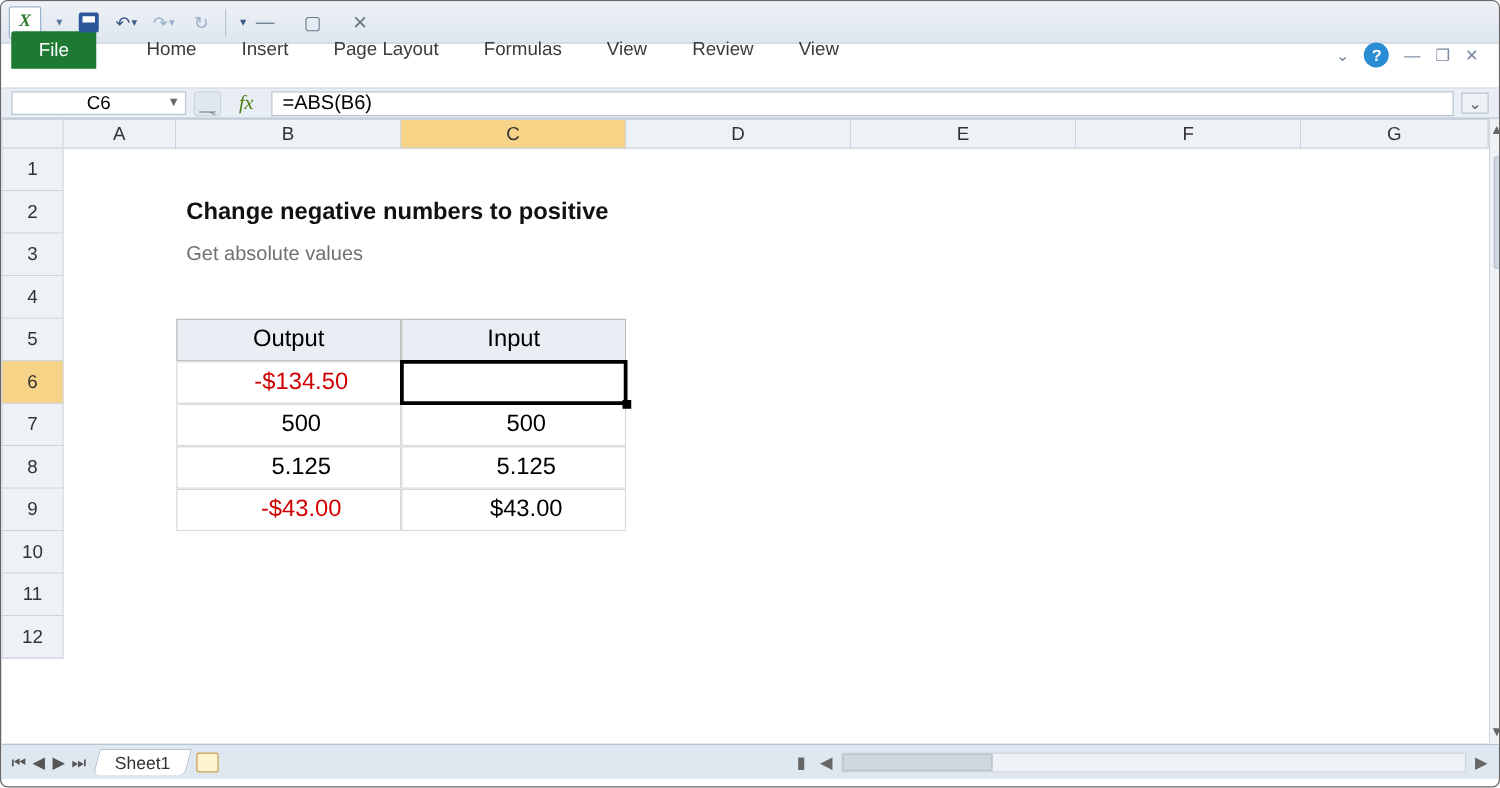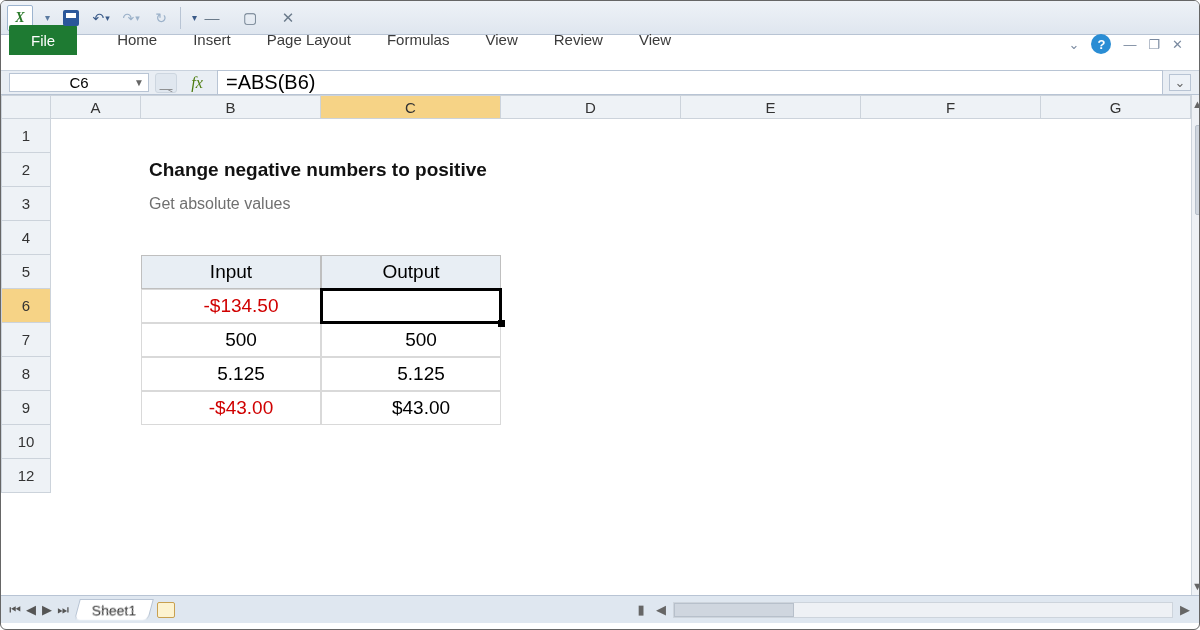--- a/index.html
+++ b/index.html
@@ -45,21 +45,21 @@
   .ribbon-right { margin-left:auto; display:flex; align-items:center; gap:12px; padding-right:8px;}
   .help-c { width:20px;height:20px;border-radius:50%;background:#2a8dd4;color:#fff;font-weight:bold;font-size:13px;display:flex;align-items:center;justify-content:center;}
   .fx-bar {
     height:24px; display:flex; align-items:center; border-bottom:1px solid #b8c4d4; background:#e9eef4;
     padding:4px 8px; gap:6px;
   }
   .namebox { width:140px; background:#fff; border:1px solid #b8c4d4; display:flex; align-items:center; justify-content:center; font-size:15px; position:relative;}
   .namebox-dd { position:absolute; right:4px; color:#666; font-size:10px;}
   .fx-sep { width:22px; background:#e0e7ef; border:1px solid #cdd6e0; border-radius:3px; display:flex;align-items:center;justify-content:center;color:#777;}
   .fx-label { width:28px; display:flex; align-items:center; justify-content:center; font-style:italic; font-family:"Times New Roman",serif; font-size:16px; color:#4d7c0f;}
-  .formula-input { flex:1; background:#fff; border:1px solid #b8c4d4; padding:0 8px; font-size:20px; display:flex; align-items:center;}
+  .formula-input { flex:1; background:#fff; border:1px solid #b8c4d4; padding:0 8px; font-size:16px; display:flex; align-items:center;}
   .fx-expand { width:22px; border:1px solid #b8c4d4; background:#eef2f7; display:flex;align-items:center;justify-content:center; color:#666;}
   .grid-area { position:relative; height: calc(630px - 34px - 36px - 32px - 28px); display:flex;}
   .sheet { position:relative; }
   .col-headers { display:flex; height:24px; position:sticky; top:0;}
   .corner { width:50px; height:24px; background:#eef2f6; border:1px solid #ccd3db;}
   .ch { height:24px; background:#eef2f6; border:1px solid #ccd3db; border-left:none; display:flex;align-items:center;justify-content:center; color:#333; font-size:15px;}
   .row { display:flex; height:34px;}
   .rh { width:50px; background:#eef2f6; border:1px solid #ccd3db; border-top:none; display:flex;align-items:center;justify-content:center; font-size:15px; color:#333;}
   .cell { border-right:1px solid #d8dde3; border-bottom:1px solid #d8dde3; height:34px; display:flex; align-items:center; padding:0 8px; font-size:18px; background:#fff;}
   .colA{width:90px;} .colB{width:180px;} .colC{width:180px;} .colD{width:180px;} .colE{width:180px;} .colF{width:180px;} .colG{width:150px;}
@@ -196,22 +196,22 @@
         <div class="cell colB"></div>
         <div class="cell colC"></div>
         <div class="cell colD"></div>
         <div class="cell colE"></div>
         <div class="cell colF"></div>
         <div class="cell colG"></div>
       </div>
     <div class="row nolines">
         <div class="rh">5</div>
         <div class="cell colA"></div>
+        <div class="cell colC tbl-header">Output</div>
         <div class="cell colB tbl-header">Input</div>
-        <div class="cell colC tbl-header">Output</div>
         <div class="cell colD"></div>
         <div class="cell colE"></div>
         <div class="cell colF"></div>
         <div class="cell colG"></div>
       </div>
     <div class="row nolines">
         <div class="rh sel">6</div>
         <div class="cell colA"></div>
         <div class="cell colB tbl-cell neg">-$134.50</div>
         <div class="cell colD"></div>
@@ -244,20 +244,30 @@
         <div class="cell colA"></div>
         <div class="cell colB tbl-cell neg">-$43.00</div>
         <div class="cell colC tbl-cell">$43.00</div>
         <div class="cell colD"></div>
         <div class="cell colE"></div>
         <div class="cell colF"></div>
         <div class="cell colG"></div>
       </div>
     <div class="row nolines">
         <div class="rh">10</div>
+        <div class="cell colA"></div>
+        <div class="cell colB"></div>
+        <div class="cell colC"></div>
+        <div class="cell colD"></div>
+        <div class="cell colE"></div>
+        <div class="cell colF"></div>
+        <div class="cell colG"></div>
+      </div>
+    <div class="row nolines">
+        <div class="rh">11</div>
         <div class="cell colA"></div>
         <div class="cell colB"></div>
         <div class="cell colC"></div>
         <div class="cell colD"></div>
         <div class="cell colE"></div>
         <div class="cell colF"></div>
         <div class="cell colG"></div>
       </div>
     <div class="row nolines">
         <div class="rh">12</div>

